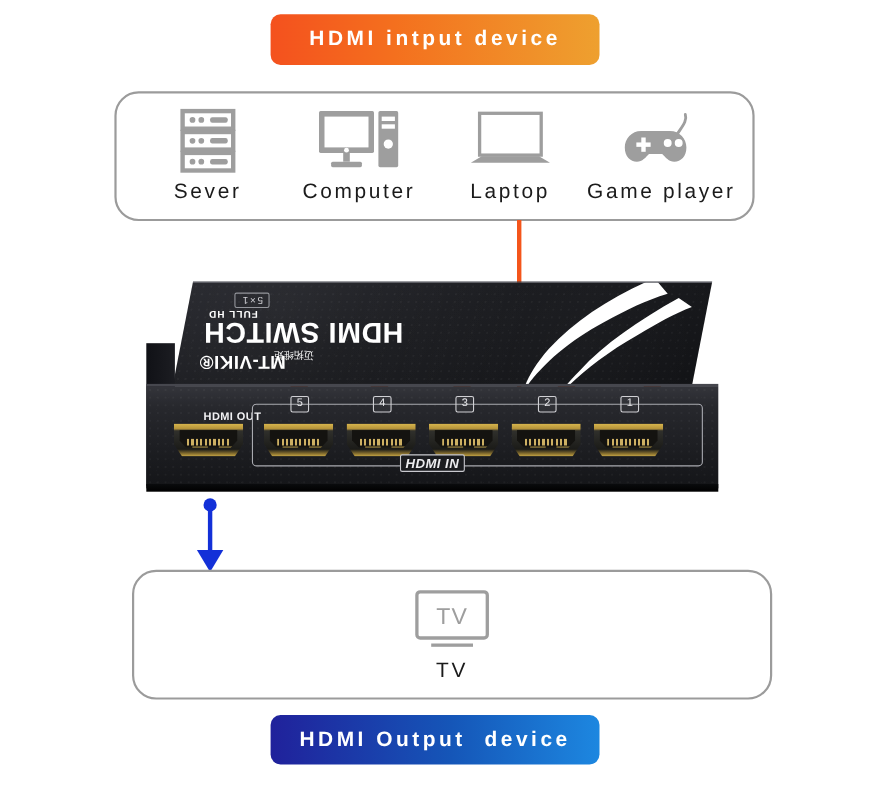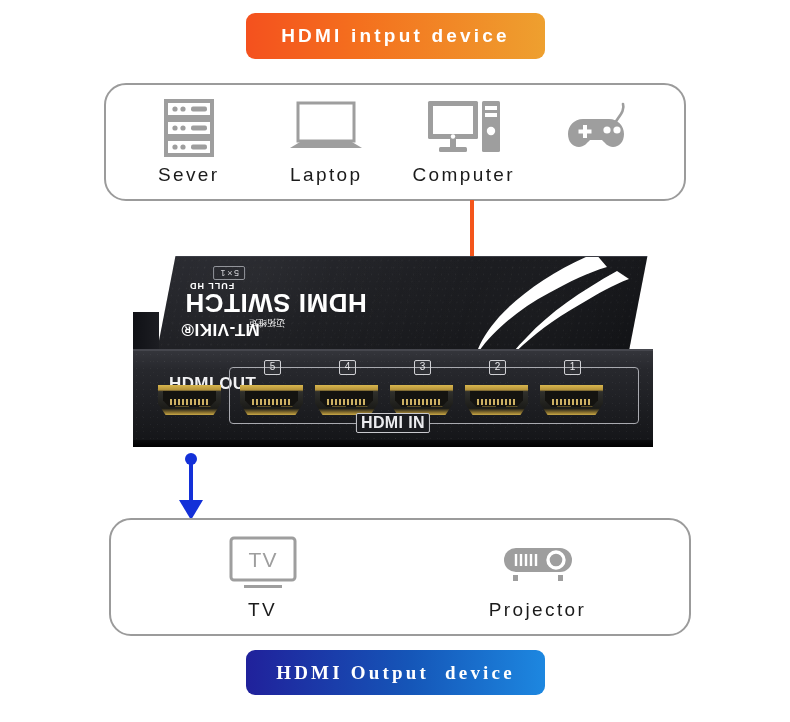--- a/index.html
+++ b/index.html
@@ -24,33 +24,32 @@
     font-weight:600;
     white-space:pre;
   }
   .badge-top{
     left:246px;top:13px;width:299px;height:46px;
     background:linear-gradient(90deg,#f4511e 0%,#f4701e 38%,#eea02f 100%);
   }
   .badge-bottom{
     left:246px;top:650px;width:299px;height:45px;
     background:linear-gradient(90deg,#20219b 0%,#1556b8 55%,#1d87e0 100%);
-    font-family:Liberation Serif, serif;
   }
 
   
   .panel{
     position:absolute;
     border:2px solid #9b9b9b;
     border-radius:22px;
     background:#ffffff;
     box-sizing:border-box;
   }
   .panel-top{left:104px;top:83px;width:582px;height:118px;}
-  .panel-bottom{left:109px;top:518px;width:582px;height:118px;}
+  .panel-bottom{left:120px;top:518px;width:582px;height:118px;}
 
   .cells{
     position:absolute;left:0;top:0;width:100%;height:100%;
     display:flex;align-items:stretch;justify-content:space-around;
     padding:0 14px;box-sizing:border-box;
   }
   .cell{
     flex:1 1 0;
     display:flex;flex-direction:column;align-items:center;justify-content:flex-start;
     padding-top:9px;
@@ -162,33 +161,33 @@
   .port .tab.l{left:12px;}
   .port .tab.r{left:36px;}
 
   .portnum{
     position:absolute;top:9px;width:15px;height:13px;
     border:1px solid #d0d0d4;border-radius:2px;
     color:#e7e7ea;font-size:10px;line-height:11px;text-align:center;
     background:rgba(255,255,255,.04);
   }
   .hdmi-out-lbl{
-    position:absolute;left:36px;top:23px;
-    color:#f2f2f4;font-size:17px;font-weight:700;letter-spacing:.4px;
+    position:absolute;left:52px;top:23px;
+    color:#f2f2f4;font-size:10px;font-weight:700;letter-spacing:.4px;
     white-space:nowrap;
   }
   .in-group{
     position:absolute;left:96px;top:16px;width:408px;height:55px;
     border:1px solid #a9aab0;border-radius:4px;
   }
   .hdmi-in-lbl{
     position:absolute;left:50%;top:62px;transform:translateX(-50%);
-    color:#ececef;font-size:16px;font-weight:700;letter-spacing:.4px;
+    color:#ececef;font-size:12px;font-weight:700;letter-spacing:.4px;
     border:1px solid #c9c9ce;border-radius:2px;padding:0 4px;
-    background:#1b1c20;white-space:nowrap;
+    background:#1b1c20;white-space:nowrap;font-style:italic;
   }
 </style>
 </head>
 <body>
 
 <div class="stage">
 
   <div class="badge badge-top">HDMI intput device</div>
 
   <div class="panel panel-top">
@@ -213,30 +212,20 @@
               <rect x="30" y="28.5" width="16" height="5" rx="2"></rect>
               <rect x="30" y="47.5" width="16" height="5" rx="2"></rect>
             </g>
           </svg>
         </div>
         <div class="cap">Sever</div>
       </div>
 
       <div class="cell">
         <div class="glyph">
-          <svg width="78" height="58" viewBox="0 0 78 58">
-            <rect x="11" y="4" width="56" height="38" fill="none" stroke="#9e9e9e" stroke-width="3"></rect>
-            <path d="M3 49 L13 43 L65 43 L75 49 Z" fill="#9e9e9e"></path>
-          </svg>
-        </div>
-        <div class="cap">Laptop</div>
-      </div>
-
-      <div class="cell">
-        <div class="glyph">
           <svg width="76" height="62" viewBox="0 0 76 62">
             <g fill="#9e9e9e">
               <rect x="2" y="4" width="50" height="38" rx="1.5"></rect>
               <rect x="24" y="42" width="6" height="8"></rect>
               <rect x="13" y="50" width="28" height="5" rx="1.5"></rect>
               <rect x="56" y="4" width="18" height="51" rx="1.5"></rect>
             </g>
             <rect x="7" y="9" width="40" height="28" fill="#ffffff"></rect>
             <circle cx="27" cy="39.5" r="2.2" fill="#ffffff"></circle>
             <g fill="#ffffff">
@@ -244,32 +233,43 @@
               <rect x="59" y="16" width="12" height="4"></rect>
               <circle cx="65" cy="34" r="4.2"></circle>
             </g>
           </svg>
         </div>
         <div class="cap">Computer</div>
       </div>
 
       <div class="cell">
         <div class="glyph">
+          <svg width="78" height="58" viewBox="0 0 78 58">
+            <rect x="11" y="4" width="56" height="38" fill="none" stroke="#9e9e9e" stroke-width="3"></rect>
+            <path d="M3 49 L13 43 L65 43 L75 49 Z" fill="#9e9e9e"></path>
+          </svg>
+        </div>
+        <div class="cap">Laptop</div>
+      </div>
+
+      <div class="cell">
+        <div class="glyph">
           <svg width="80" height="62" viewBox="0 0 80 62">
             <path d="M54 26 C59 18 64 13 62 7" fill="none" stroke="#9e9e9e" stroke-width="2.6" stroke-linecap="round"></path>
             <path d="M22 22 h26 c9 0 15 7 15 15 c0 8-5 13-11 13 c-5 0-8-4-11-7 h-12
                      c-3 3-6 7-11 7 c-6 0-11-5-11-13 c0-8 6-15 15-15 z" fill="#9e9e9e"></path>
             <g fill="#ffffff">
               <rect x="17.5" y="32.5" width="13" height="4"></rect>
               <rect x="22" y="28" width="4" height="13"></rect>
               <circle cx="46" cy="33" r="3.6"></circle>
               <circle cx="56" cy="33" r="3.6"></circle>
             </g>
           </svg>
         </div>
+        <div class="cap">Game player</div>
       </div>
 
     </div>
   </div>
 
   <svg class="arrows-top" viewBox="0 0 790 180">
     <g stroke="#f4551b" stroke-width="4" fill="none">
 
       <path d="M472 5 L472 178"></path>
 
@@ -387,37 +387,19 @@
             <rect x="6" y="4" width="64" height="42" rx="3" fill="none" stroke="#9e9e9e" stroke-width="3"></rect>
             <rect x="19" y="51" width="38" height="3" fill="#9e9e9e"></rect>
             <text x="38" y="33" text-anchor="middle" font-family="Liberation Sans, sans-serif" font-size="21" fill="#9e9e9e" letter-spacing="1">TV</text>
           </svg>
         </div>
         <div class="cap">TV</div>
       </div>
 
 
 
-      <div class="cell">
-        <div class="glyph">
-          <svg width="80" height="50" viewBox="0 0 80 50">
-            <rect x="6" y="10" width="68" height="24" rx="12" fill="#9e9e9e"></rect>
-            <rect x="15" y="37" width="5" height="6" fill="#9e9e9e"></rect>
-            <rect x="60" y="37" width="5" height="6" fill="#9e9e9e"></rect>
-            <g stroke="#ffffff" stroke-width="2.4">
-              <path d="M18 16 L18 28"></path>
-                <path d="M23 16 L23 28"></path>
-              <path d="M28 16 L28 28"></path>
-                <path d="M33 16 L33 28"></path>
-              <path d="M38 16 L38 28"></path>
-            </g>
-            <circle cx="58" cy="22" r="8" fill="none" stroke="#ffffff" stroke-width="3.4"></circle>
-          </svg>
-        </div>
-        <div class="cap">Projector</div>
-      </div>
 
     </div>
   </div>
 
   <div class="badge badge-bottom">HDMI Output  device</div>
 
 </div>
 
 </body></html>

